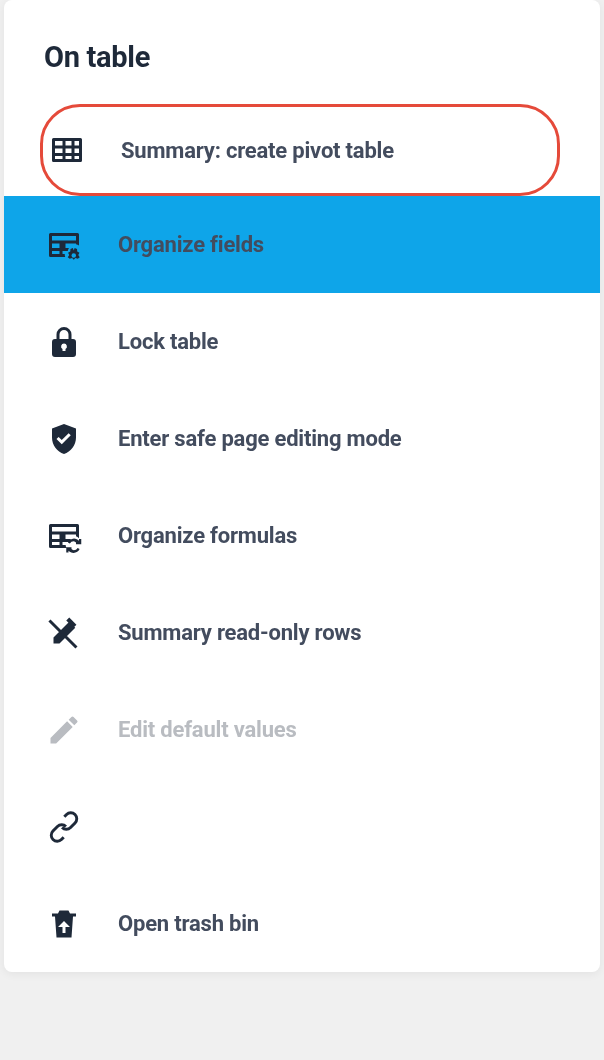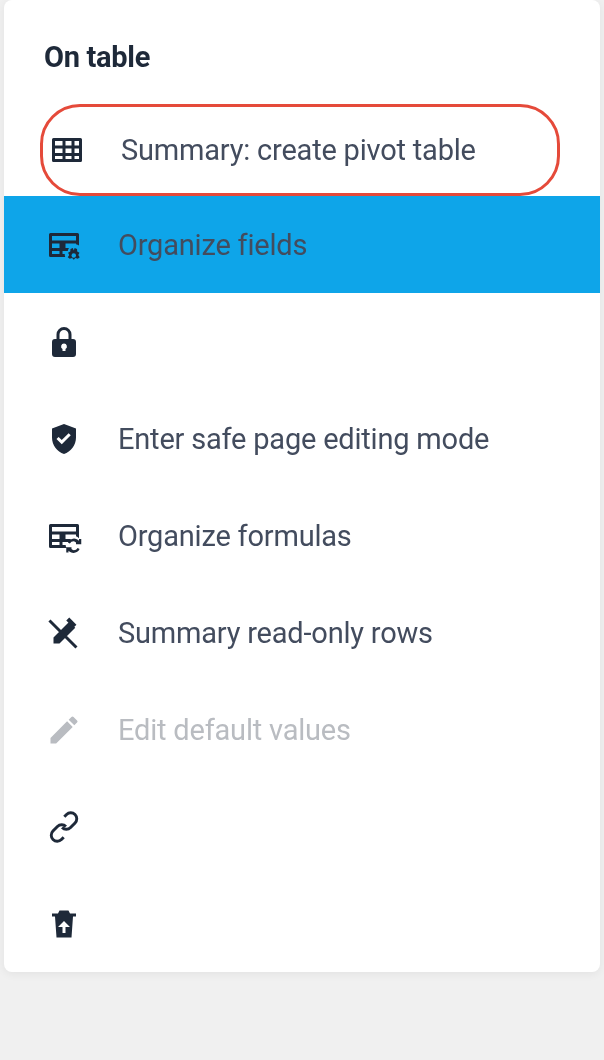--- a/index.html
+++ b/index.html
@@ -69,23 +69,23 @@
     }
     .menu-item.highlighted .icon {
       margin-left: 0;
     }
     .icon svg {
       width: 36px;
       height: 36px;
       fill: #1e2939;
     }
     .menu-label {
-      font-size: 29px;
+      font-size: 22px;
       color: #434c5e;
-      font-weight: 400;
+      font-weight: 700;
       letter-spacing: -0.2px;
     }
   </style>
 </head>
 <body>
 
 <div class="panel">
   <h2 class="panel-title">On table</h2>
 
   <div class="menu-list">
@@ -107,20 +107,21 @@
       </span>
       <span class="menu-label">Organize fields</span>
     </div>
 
     <div class="menu-item">
       <span class="icon">
         <svg viewBox="0 0 24 24">
             <path d="M12 2a5 5 0 0 1 5 5v3h1a2 2 0 0 1 2 2v8a2 2 0 0 1-2 2H6a2 2 0 0 1-2-2v-8a2 2 0 0 1 2-2h1V7a5 5 0 0 1 5-5zm0 2a3 3 0 0 0-3 3v3h6V7a3 3 0 0 0-3-3zm0 9a2 2 0 0 0-1 3.7V18h2v-1.3A2 2 0 0 0 12 13z"></path>
           </svg>
       </span>
+      <span class="menu-label">Lock table</span>
     </div>
 
     <div class="menu-item">
       <span class="icon">
         <svg viewBox="0 0 24 24">
             <path d="M12 2l8 3v6c0 5-3.4 9.5-8 11-4.6-1.5-8-6-8-11V5l8-3zm-1.5 13.5l6-6-1.4-1.4-4.6 4.6-2.1-2.1-1.4 1.4 3.5 3.5z"></path>
           </svg>
       </span>
       <span class="menu-label">Enter safe page editing mode</span>
     </div>
@@ -160,16 +161,17 @@
           </svg>
       </span>
     </div>
 
     <div class="menu-item">
       <span class="icon">
         <svg viewBox="0 0 24 24">
             <path d="M6 7h12l-1 14H7L6 7zm3-4h6l1 2h4v2H4V5h4l1-2zm3 7l-4 4h3v4h2v-4h3l-4-4z"></path>
           </svg>
       </span>
+      <span class="menu-label">Open trash bin</span>
     </div>
 
   </div>
 </div>
 
 </body></html>

